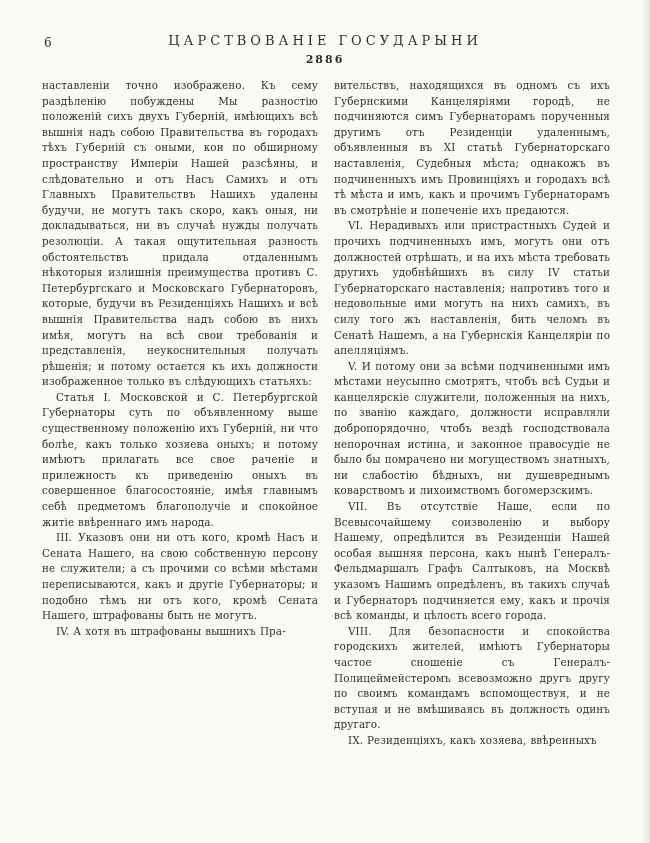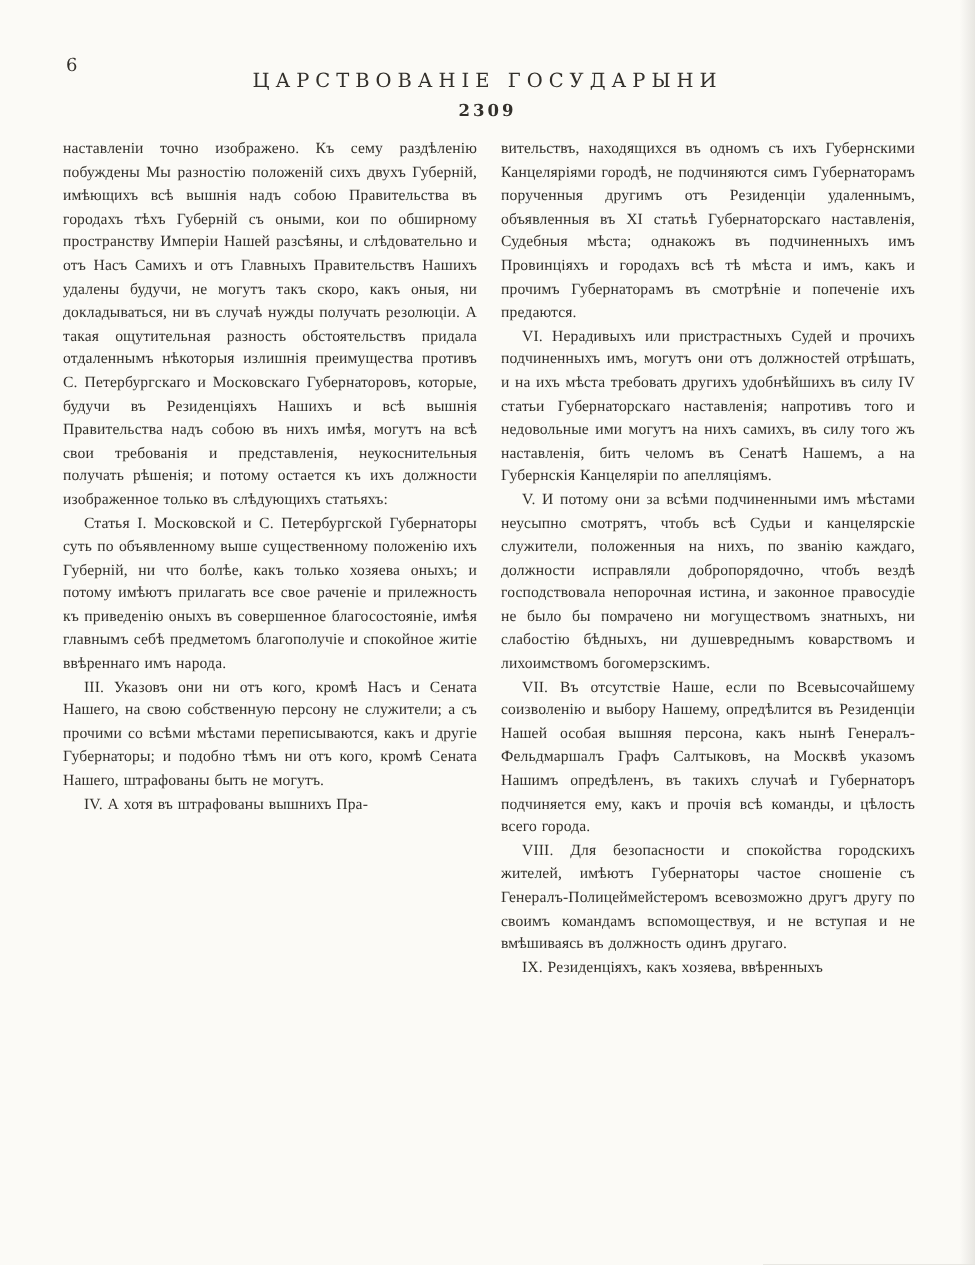--- a/index.html
+++ b/index.html
@@ -27,21 +27,21 @@
       background: linear-gradient(to right, rgba(0,0,0,0), rgba(60,55,45,0.10));
       pointer-events: none;
     }
     .pageno {
       position: absolute;
       left: 44px;
       top: 36px;
       font-size: 12px;
     }
     .running-head {
-      padding-top: 47px;
+      padding-top: 33px;
       text-align: center;
     }
     .title {
       font-size: 13px;
       letter-spacing: 4px;
       white-space: nowrap;
     }
     .year {
       margin-top: 5px;
       font-size: 11px;
@@ -54,42 +54,41 @@
       padding: 12px 40px 0 42px;
       box-sizing: border-box;
     }
     .col {
       flex: 1 1 0;
       font-size: 10.4px;
       line-height: 15.6px;
       text-align: justify;
       letter-spacing: 0.1px;
       word-spacing: 0.5px;
-      font-family: Liberation Serif, serif;
     }
     .col p {
       margin: 0;
       text-indent: 14px;
     }
     .col p.no-indent {
       text-indent: 0;
     }
   </style>
 </head>
 <body>
 
 <div class="page">
 
   <div class="edge-shade"></div>
 
   <div class="pageno">6</div>
 
   <div class="running-head">
     <div class="title">ЦАРСТВОВАНІЕ ГОСУДАРЫНИ</div>
-    <div class="year">2309</div>
+    <div class="year">2886</div>
   </div>
 
   <div class="columns">
     <div class="col">
       <p class="no-indent">наставленіи точно изображено. Къ сему раздѣленію побуждены Мы разностію положеній сихъ двухъ Губерній, имѣющихъ всѣ вышнія надъ собою Правительства въ городахъ тѣхъ Губерній съ оными, кои по обширному пространству Имперіи Нашей разсѣяны, и слѣдовательно и отъ Насъ Самихъ и отъ Главныхъ Правительствъ Нашихъ удалены будучи, не могутъ такъ скоро, какъ оныя, ни докладываться, ни въ случаѣ нужды получать резолюціи. А такая ощутительная разность обстоятельствъ придала отдаленнымъ нѣкоторыя излишнія преимущества противъ С. Петербургскаго и Московскаго Губернаторовъ, которые, будучи въ Резиденціяхъ Нашихъ и всѣ вышнія Правительства надъ собою въ нихъ имѣя, могутъ на всѣ свои требованія и представленія, неукоснительныя получать рѣшенія; и потому остается къ ихъ должности изображенное только въ слѣдующихъ статьяхъ:</p>
       <p>Статья I. Московской и С. Петербургской Губернаторы суть по объявленному выше существенному положенію ихъ Губерній, ни что болѣе, какъ только хозяева оныхъ; и потому имѣютъ прилагать все свое раченіе и прилежность къ приведенію оныхъ въ совершенное благосостояніе, имѣя главнымъ себѣ предметомъ благополучіе и спокойное житіе ввѣреннаго имъ народа.</p>
       <p>III. Указовъ они ни отъ кого, кромѣ Насъ и Сената Нашего, на свою собственную персону не служители; а съ прочими со всѣми мѣстами переписываются, какъ и другіе Губернаторы; и подобно тѣмъ ни отъ кого, кромѣ Сената Нашего, штрафованы быть не могутъ.</p>
       <p>IV. А хотя въ штрафованы вышнихъ Пра-</p>
     </div>
     <div class="col">

